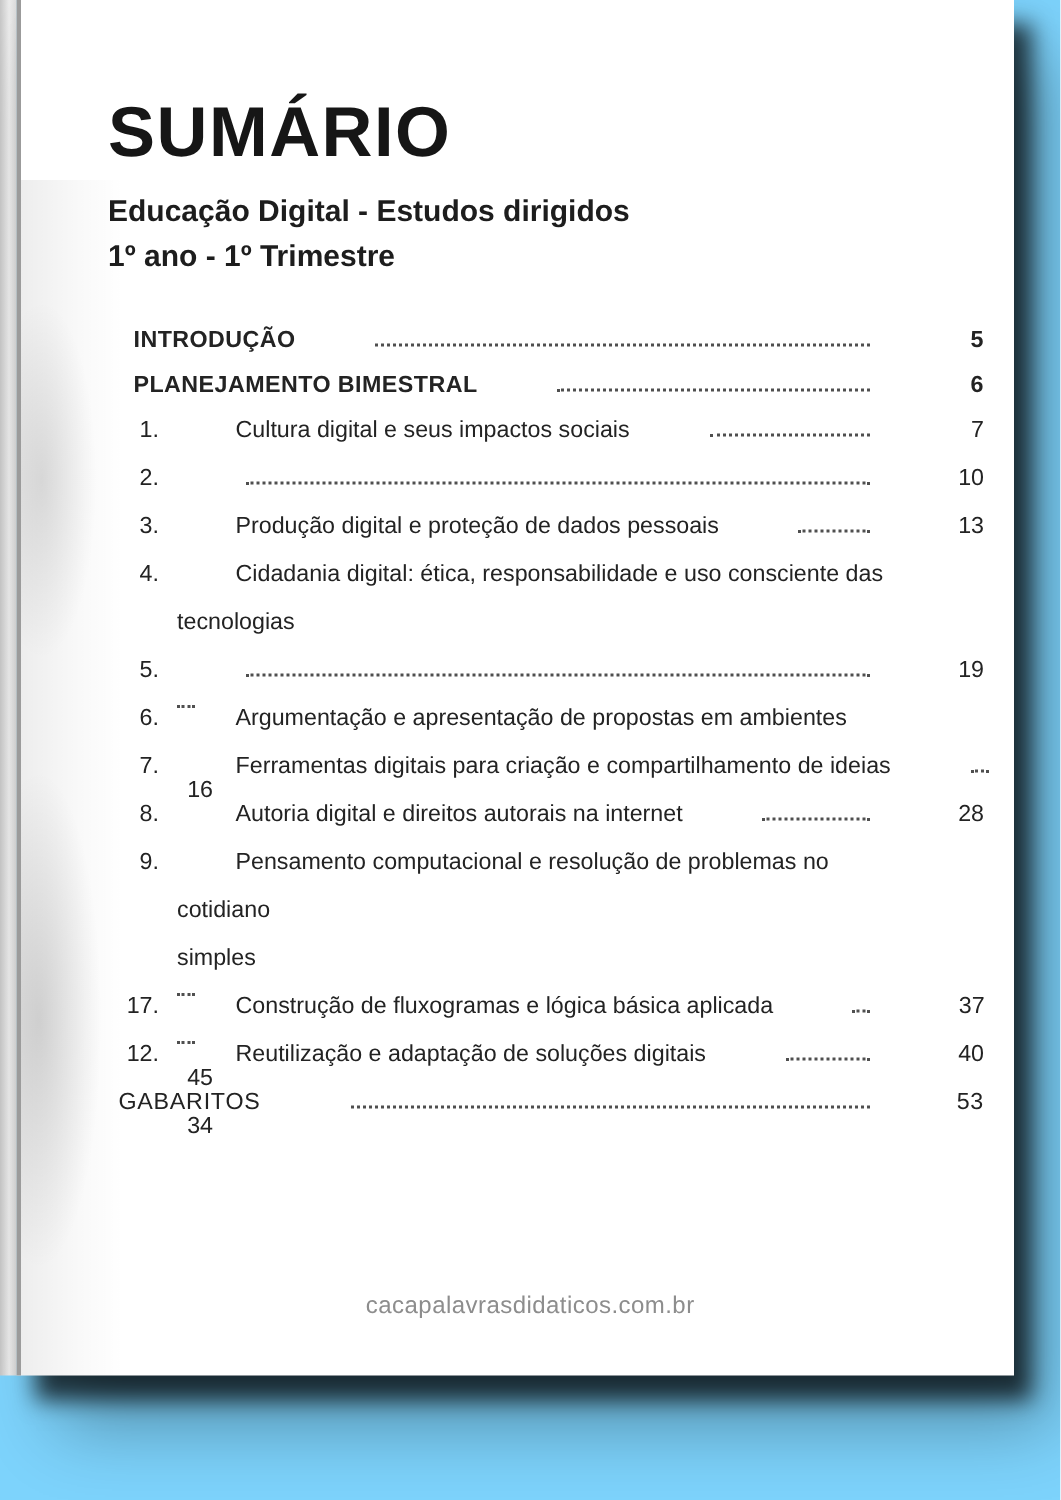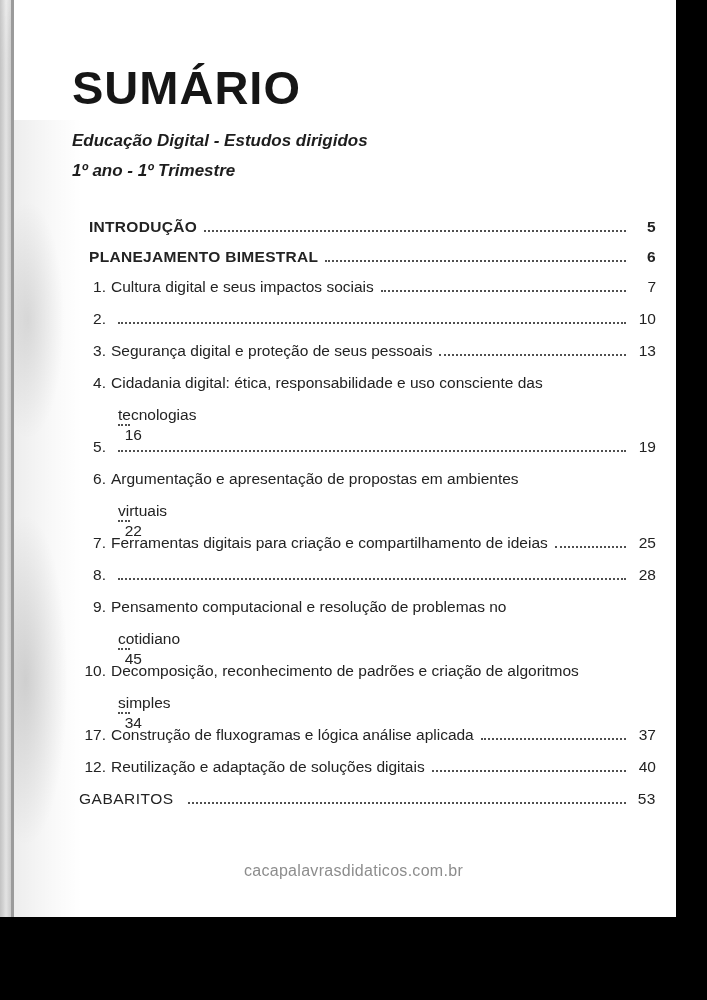--- a/index.html
+++ b/index.html
@@ -4,21 +4,21 @@
 <style>
   :root{
     --text:#232323;
     --footer:#8d8d8d;
     --dots:#4f4f4f;
     --pagebg:#ffffff;
   }
   html,body{margin:0;padding:0;background:#ffffff;}
   #canvas{
     position:relative;width:707px;height:1000px;overflow:hidden;
-    background:#000000;
+    background:#7dd3fc;
     font-family:"Liberation Sans","DejaVu Sans",sans-serif;
     color:var(--text);
   }
   
   .outer-strip{
     position:absolute;left:0;top:0;width:11px;height:917px;
     background:linear-gradient(to right,#c6c6c6,#ebebeb 55%,#dadada);
   }
   
   .page{
@@ -35,23 +35,23 @@
     background:
       radial-gradient(ellipse 52px 170px at 14px 200px, rgba(0,0,0,0.11), transparent 70%),
       radial-gradient(ellipse 58px 230px at 12px 560px, rgba(0,0,0,0.14), transparent 72%),
       linear-gradient(to right, rgba(0,0,0,0.07), rgba(0,0,0,0.025) 45%, transparent 78%);
   }
   .header-block{position:absolute;left:58px;top:64px;}
   .page-title{
     margin:0;font-size:47px;line-height:48px;font-weight:700;
     letter-spacing:1px;color:#161616;
   }
-  .subtitle{margin-top:14px;font-size:17px;font-weight:700;line-height:30px;color:#1d1d1d;font-style:italic;}
+  .subtitle{margin-top:14px;font-size:20px;font-weight:700;line-height:30px;color:#1d1d1d;}
   .toc{position:absolute;left:65px;top:218px;width:577px;}
-  .row{display:flex;align-items:baseline;height:32px;font-size:15.5px;color:var(--text);}
+  .row{display:flex;align-items:baseline;height:32px;font-size:15.5px;color:var(--text);gap:46px;}
   .row--header{height:30px;font-weight:700;padding-left:10px;letter-spacing:0.3px;}
   .row--section{letter-spacing:0.5px;}
   .row--cont{padding-left:32px;flex-direction:column;}
   .num{flex:none;width:27px;text-align:right;padding-right:5px;}
   .label{flex:none;white-space:nowrap;}
   .leader{
     flex:1;min-width:12px;align-self:baseline;
     border-bottom:2px dotted var(--dots);
     margin:0 6px 0 7px;
   }
@@ -93,21 +93,21 @@
           <span class="leader"></span>
           <span class="pagenum">7</span>
         </div>
         <div class="row row--item">
           <span class="num">2.</span>
           <span class="leader"></span>
           <span class="pagenum">10</span>
         </div>
         <div class="row row--item">
           <span class="num">3.</span>
-          <span class="label">Segurança digital e proteção de seus pessoais</span>
+          <span class="label">Produção digital e proteção de dados pessoais</span>
           <span class="leader"></span>
           <span class="pagenum">13</span>
         </div>
         <div class="row row--item">
           <span class="num">4.</span>
           <span class="label">Cidadania digital: ética, responsabilidade e uso consciente das</span>
         </div>
         <div class="row row--cont">
           <span class="label">tecnologias</span>
           <span class="leader"></span>
@@ -115,57 +115,49 @@
         </div>
         <div class="row row--item">
           <span class="num">5.</span>
           <span class="leader"></span>
           <span class="pagenum">19</span>
         </div>
         <div class="row row--item">
           <span class="num">6.</span>
           <span class="label">Argumentação e apresentação de propostas em ambientes</span>
         </div>
-        <div class="row row--cont">
-          <span class="label">virtuais</span>
-          <span class="leader"></span>
-          <span class="pagenum">22</span>
-        </div>
         <div class="row row--item">
           <span class="num">7.</span>
           <span class="label">Ferramentas digitais para criação e compartilhamento de ideias</span>
           <span class="leader"></span>
           <span class="pagenum">25</span>
         </div>
         <div class="row row--item">
           <span class="num">8.</span>
+          <span class="label">Autoria digital e direitos autorais na internet</span>
           <span class="leader"></span>
           <span class="pagenum">28</span>
         </div>
         <div class="row row--item">
           <span class="num">9.</span>
           <span class="label">Pensamento computacional e resolução de problemas no</span>
         </div>
         <div class="row row--cont">
           <span class="label">cotidiano</span>
           <span class="leader"></span>
           <span class="pagenum">45</span>
         </div>
-        <div class="row row--item">
-          <span class="num">10.</span>
-          <span class="label">Decomposição, reconhecimento de padrões e criação de algoritmos</span>
-        </div>
         <div class="row row--cont">
           <span class="label">simples</span>
           <span class="leader"></span>
           <span class="pagenum">34</span>
         </div>
         <div class="row row--item">
           <span class="num">17.</span>
-          <span class="label">Construção de fluxogramas e lógica análise aplicada</span>
+          <span class="label">Construção de fluxogramas e lógica básica aplicada</span>
           <span class="leader"></span>
           <span class="pagenum">37</span>
         </div>
         <div class="row row--item">
           <span class="num">12.</span>
           <span class="label">Reutilização e adaptação de soluções digitais</span>
           <span class="leader"></span>
           <span class="pagenum">40</span>
         </div>
         <div class="row row--section">

